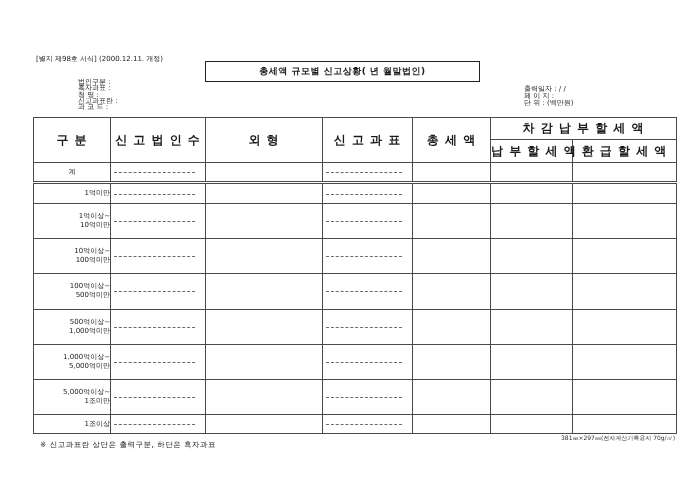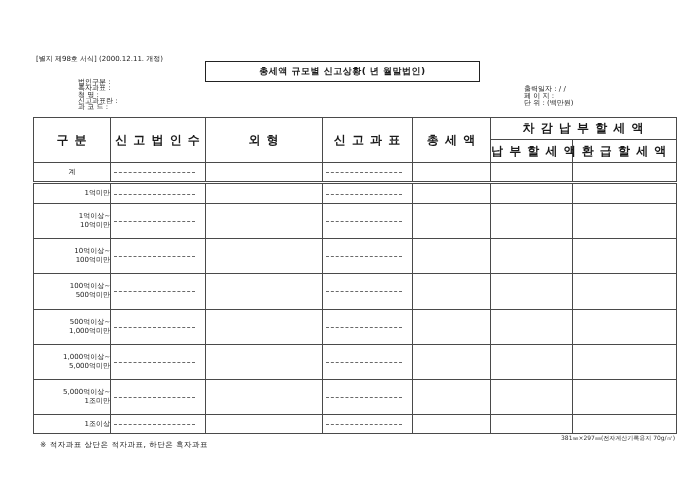--- a/index.html
+++ b/index.html
@@ -206,16 +206,16 @@
           <td class="cell">
             <div class="split-line"></div>
           </td>
           <td class="cell"></td>
           <td class="cell"></td>
           <td class="cell"></td>
         </tr>
       </tbody>
   </table>
 
-  <div class="footnote">※ 적자과표 상단은 적자과표, 하단은 흑자과표</div>
+  <div class="footnote">※ 신고과표란 상단은 출력구분, 하단은 흑자과표</div>
   <div class="paper-spec">381㎜×297㎜(전자계산기록용지 70g/㎡)</div>
 
 </div>
 
 </body></html>

